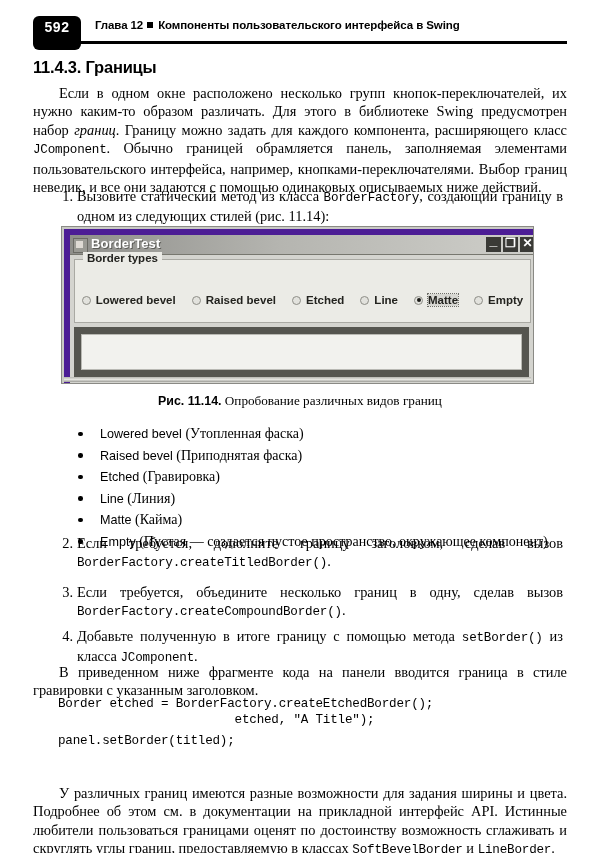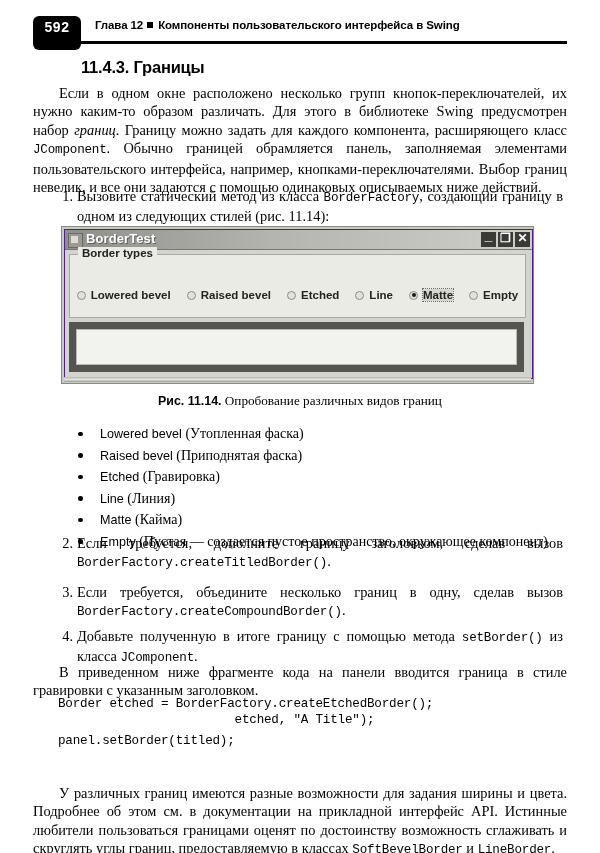--- a/index.html
+++ b/index.html
@@ -75,21 +75,20 @@
 
   
   .sec-head {
     position: absolute;
     left: 33px;
     top: 58px;
     font-family: "Liberation Sans", sans-serif;
     font-weight: bold;
     font-size: 16.5px;
     letter-spacing: -0.2px;
-    margin-left: 48px;
   }
 
   
   .para {
     position: absolute;
     font-size: 14.4px;
     line-height: 18.4px;
     text-align: justify;
     text-justify: inter-word;
   }
@@ -165,21 +164,21 @@
     background: #c9c9c4;
     box-shadow: 0 0 0 1px #8a8a85;
     overflow: hidden;
   }
   .fig-window {
     position: absolute;
     left: 2px; top: 2px;
     width: 467px;
     height: 148px;
     background: #d4d4cf;
-    border: 1px solid #4c1d95;
+    border: 6px solid #4c1d95;
   }
   .titlebar {
     position: absolute;
     left: 0; top: 0;
     width: 100%;
     height: 19px;
     background: linear-gradient(to right, #8e8e8a 0%, #b5b5b0 45%, #cfcfca 100%);
     border-bottom: 1px solid #77776f;
   }
   .tb-icon {

